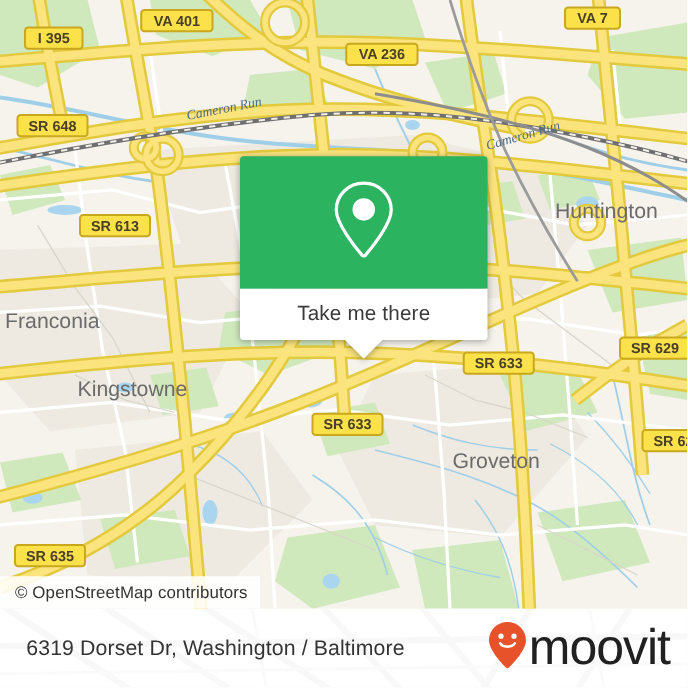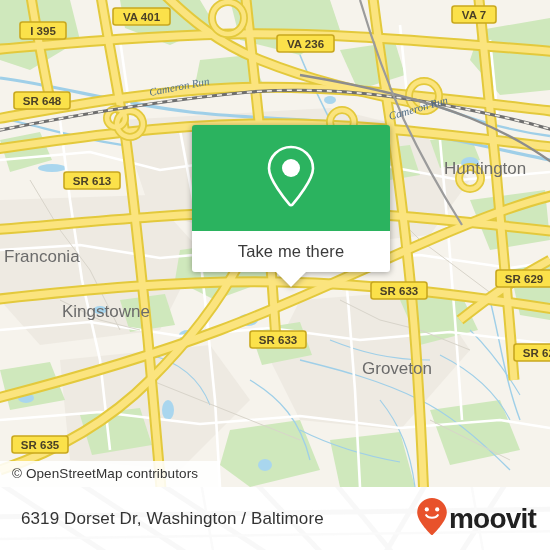--- a/index.html
+++ b/index.html
@@ -31,21 +31,21 @@
 
   
   #attribution {
     position: absolute;
     left: 0;
     bottom: 0;
     background: rgba(255,255,255,0.88);
     color: #333333;
     font-size: 13.5px;
     line-height: 1;
-    padding: 6px 22px 7px 12px;
+    padding: 6px 10px 7px 12px;
     letter-spacing: 0.1px;
     white-space: nowrap;
   }
 
   
   #popup {
     position: absolute;
     left: 192px;
     top: 125px;
     width: 198px;
@@ -119,24 +119,24 @@
     position: absolute;
     right: 14px;
     top: 50%;
     transform: translateY(-50%);
     z-index: 2;
     display: flex;
     align-items: center;
   }
   #footer-logo-word {
     color: #212121;
-    font-size: 28px;
+    font-size: 40px;
     letter-spacing: -0.8px;
     margin-left: 1px;
-    font-weight: 700;
+    font-weight: 400;
   }
 
   
   .place-lbl {
     font-family: "Liberation Sans", sans-serif;
     font-size: 17px;
     fill: #6b6b6b;
   }
   .water-lbl {
     font-family: "Liberation Serif", serif;

